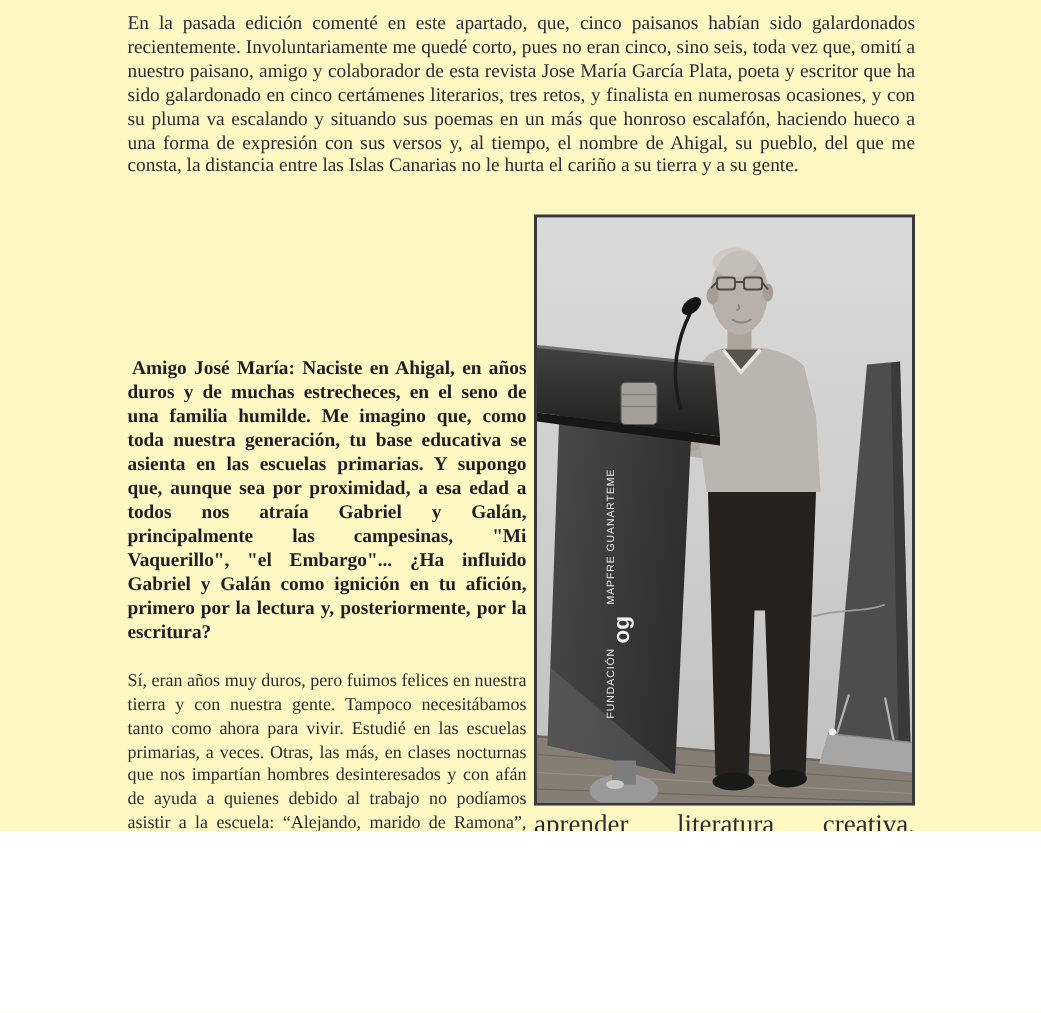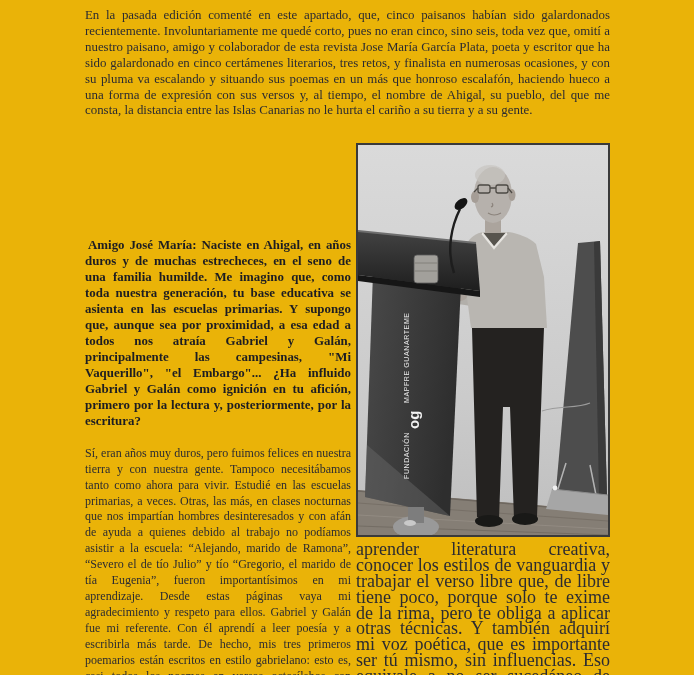--- a/index.html
+++ b/index.html
@@ -1,19 +1,19 @@
 <!DOCTYPE html>
 <html><head>
 <meta charset="utf-8">
 <style>
   html,body{margin:0;padding:0;background:#ffffff;}
   .page{
     position:relative;
-    width:694px;height:675px;
-    background:#eab308;
+    width:694px;height:554px;
+    background:#fef9c3;
     overflow:hidden;
     font-family:"Liberation Serif","DejaVu Serif",serif;
     color:#2b2b31;
   }
   .content{padding:8px 84px 0 85px;}
   .intro{
     margin:0;
     font-size:12.9px;line-height:15.9px;
     text-align:justify;
   }

